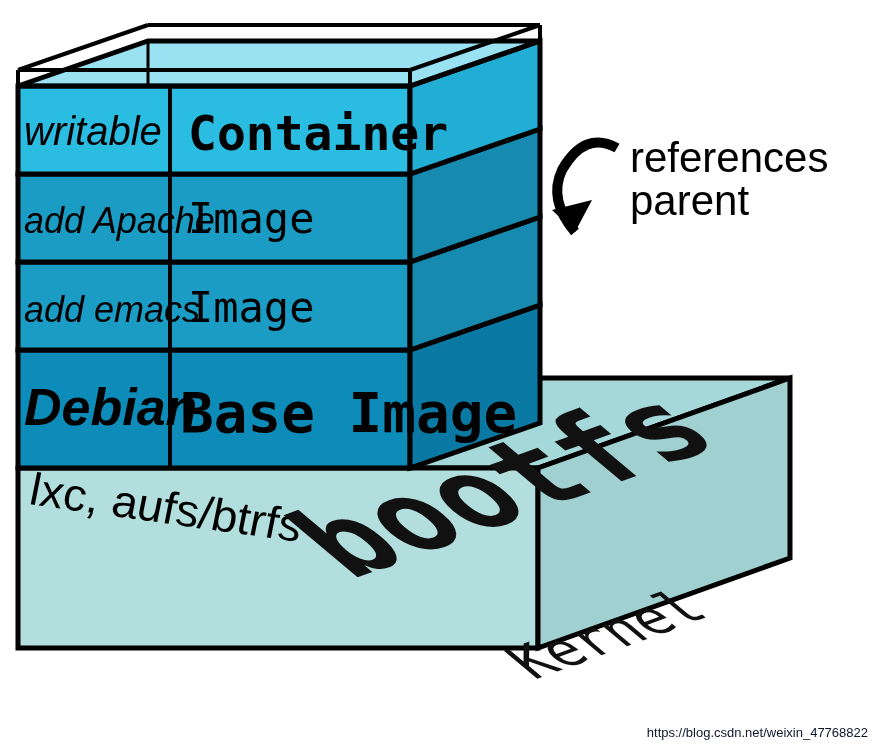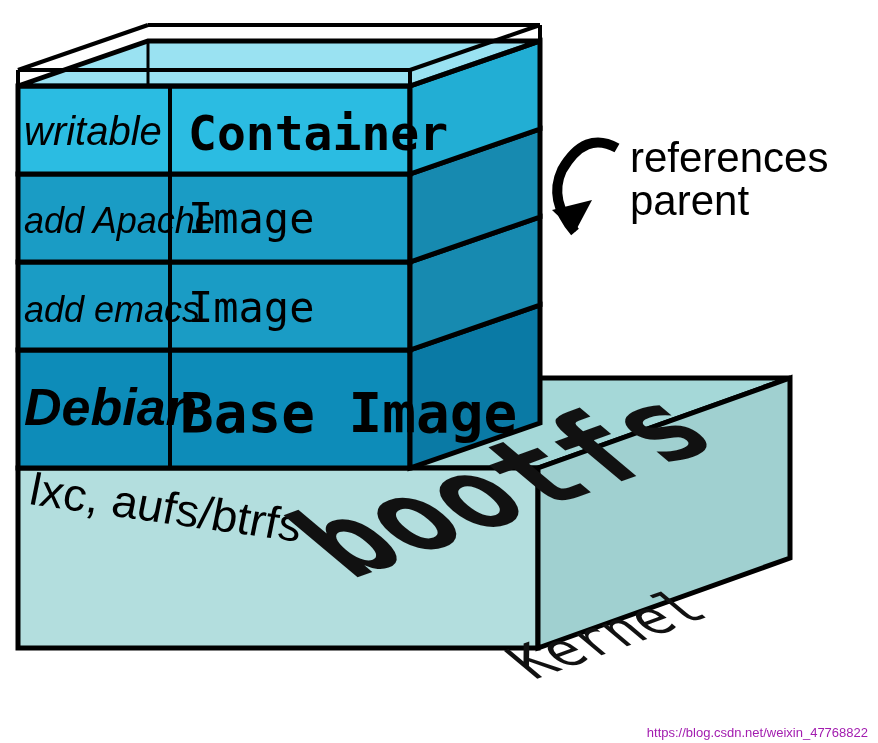--- a/index.html
+++ b/index.html
@@ -13,21 +13,21 @@
       overflow: hidden;
     }
     svg {
       display: block;
     }
     .watermark {
       position: absolute;
       bottom: 3px;
       right: 10px;
       font-size: 13px;
-      color: #a21caf;
+      color: #0f172a;
       font-family: sans-serif;
       text-align: center;
     }
   </style>
 </head>
 <body>
 
 <svg width="878" height="743" viewBox="0 0 878 743">
 
   <g>

